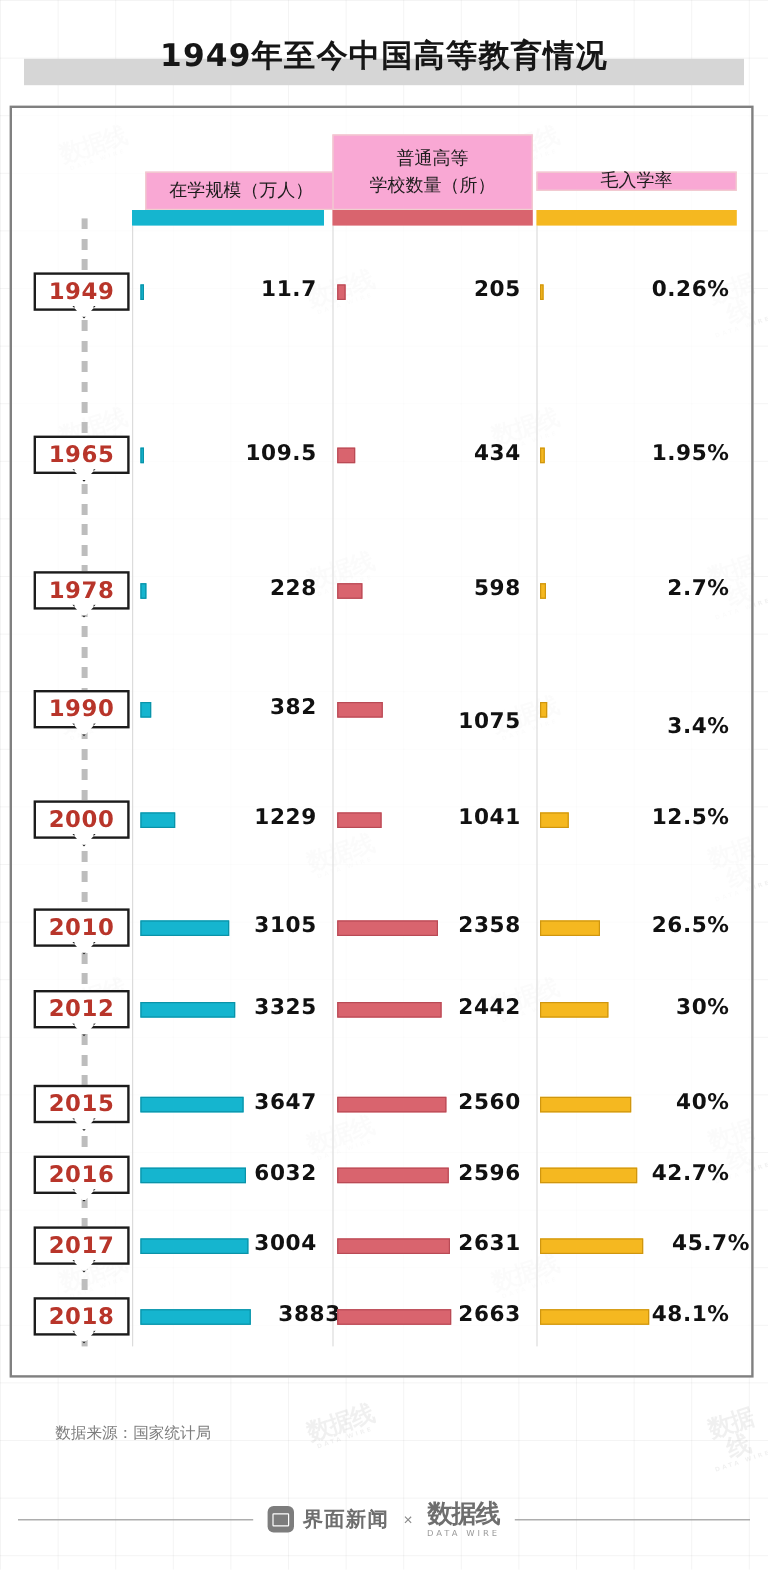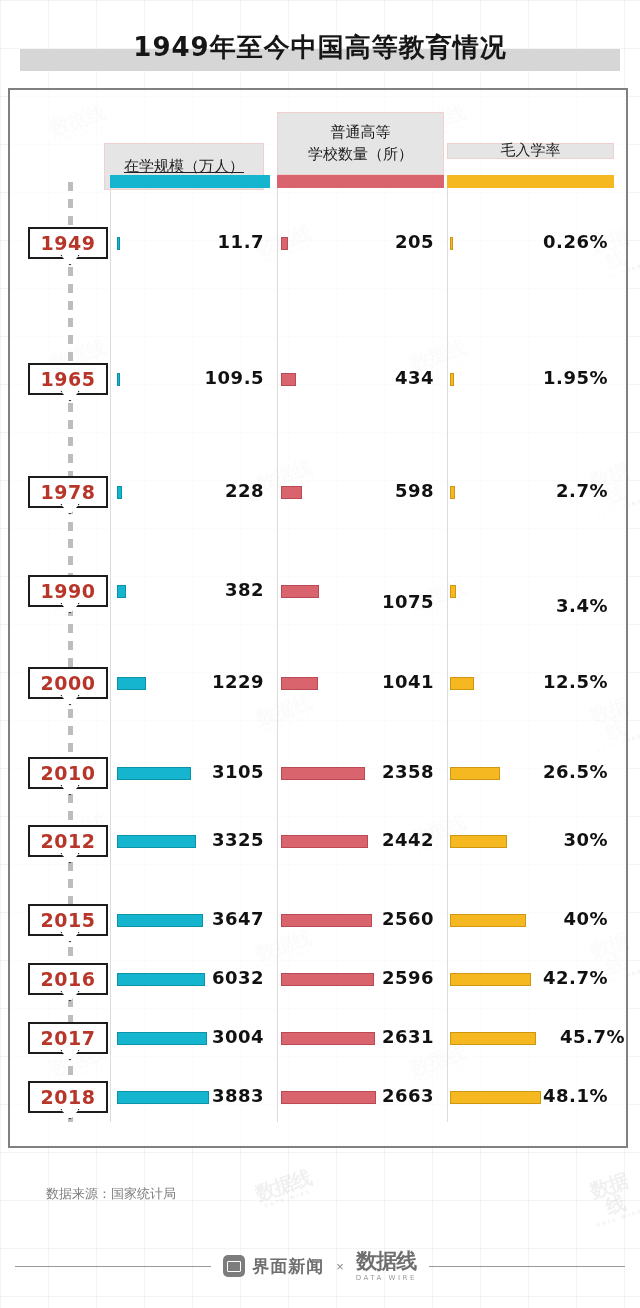--- a/index.html
+++ b/index.html
@@ -34,21 +34,21 @@
   .frame{position:absolute;left:8px;top:88px;width:620px;height:1060px;
          border:2px solid #808080;background:rgba(255,255,255,0.72);
          box-sizing:border-box;z-index:4;}
 
   
   .spine{position:absolute;left:68px;top:182px;width:5px;height:940px;z-index:5;
          background:repeating-linear-gradient(to bottom,#bdbdbd 0 9px,transparent 9px 17px);}
 
   
   .colhead{position:absolute;z-index:6;box-sizing:border-box;
-           border:1px solid #f0cfcf;background:#e5e5e5;
+           border:1px solid #f0cfcf;background:#f9a8d4;
            display:flex;flex-direction:column;align-items:center;justify-content:center;
            font-size:15px;color:#1d1d1d;line-height:1.45;
            font-family:"DejaVu Sans",sans-serif;}
   .colhead .ln{display:block;white-space:nowrap;}
   .underbar{position:absolute;z-index:6;height:13px;}
 
   
   .vsep{position:absolute;width:1px;background:#dcdcdc;z-index:5;}
 
   
@@ -183,21 +183,21 @@
   </div>
 
 <div class="title-wrap">
   <div class="title-hl"></div>
   <div class="title-text">1949年至今中国高等教育情况</div>
 </div>
 
 <div class="frame"></div>
 <div class="spine"></div>
 
-<div class="colhead" style="left:104px;top:143px;width:160px;height:47px;text-decoration:underline;">
+<div class="colhead" style="left:121px;top:143px;width:160px;height:32px;">
   <span class="ln">在学规模（万人）</span>
 </div>
 <div class="underbar" style="left:110px;top:175px;width:160px;background:#15b5cf;"></div>
 <div class="vsep" style="left:110px;top:188px;height:934px;"></div>
 
 <div class="colhead" style="left:277px;top:112px;width:167px;height:63px;">
   <span class="ln">普通高等</span>
   <span class="ln">学校数量（所）</span>
 </div>
 <div class="underbar" style="left:277px;top:175px;width:167px;background:#d9646e;"></div>
@@ -296,21 +296,21 @@
       <div class="bar blue" style="left: 117px; width: 89.5359px;"></div>
       <div class="val" style="right: 376px;">3004</div>
       <div class="bar red" style="left: 281px; width: 93.8584px;"></div>
       <div class="val" style="right: 206px;">2631</div>
       <div class="bar yellow" style="left: 450px; width: 86.4595px;"></div>
       <div class="val" style="right: 15px;">45.7%</div>
     </div>
     <div class="row" style="top: 1081px;">
       <div class="badge">2018</div>
       <div class="bar blue" style="left: 117px; width: 92px;"></div>
-      <div class="val" style="right: 376px;">3883</div>
+      <div class="val" style="right: 356px;">3883</div>
       <div class="bar red" style="left: 281px; width: 95px;"></div>
       <div class="val" style="right: 206px;">2663</div>
       <div class="bar yellow" style="left: 450px; width: 91px;"></div>
       <div class="val" style="right: 32px;">48.1%</div>
     </div>
   </div>
 
 <div class="source">数据来源：国家统计局</div>
 
 <div class="logo-row">

